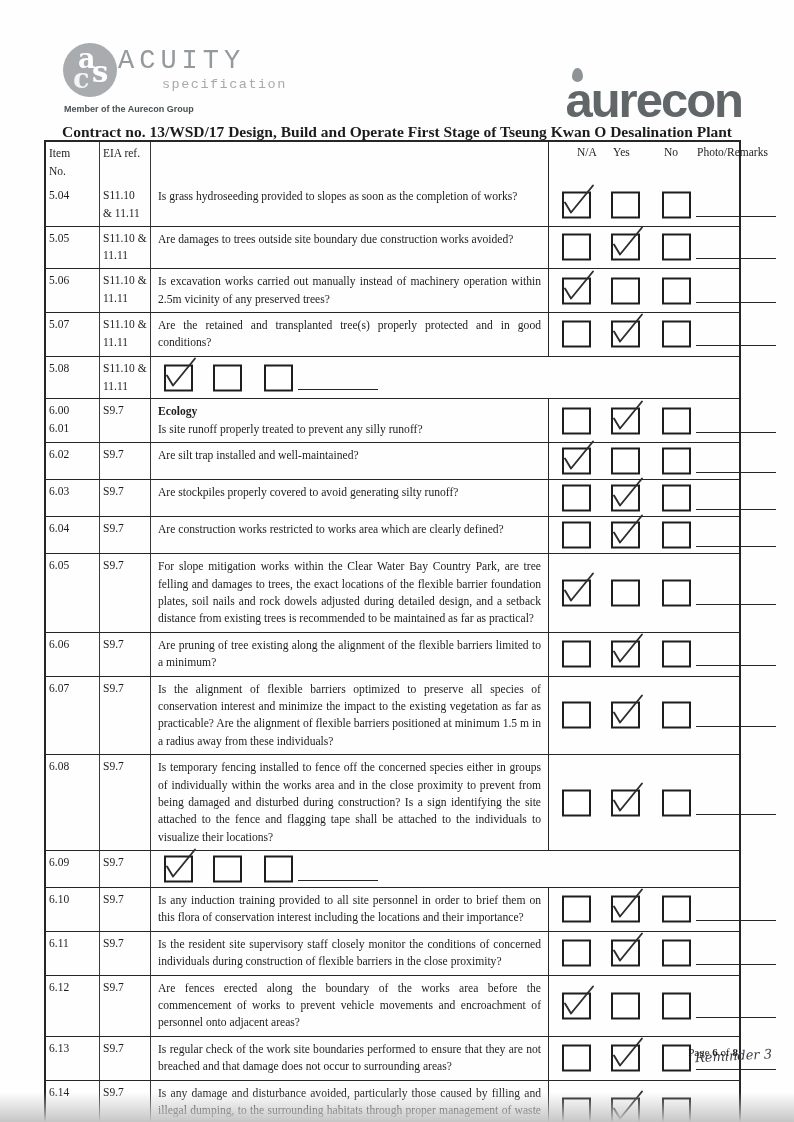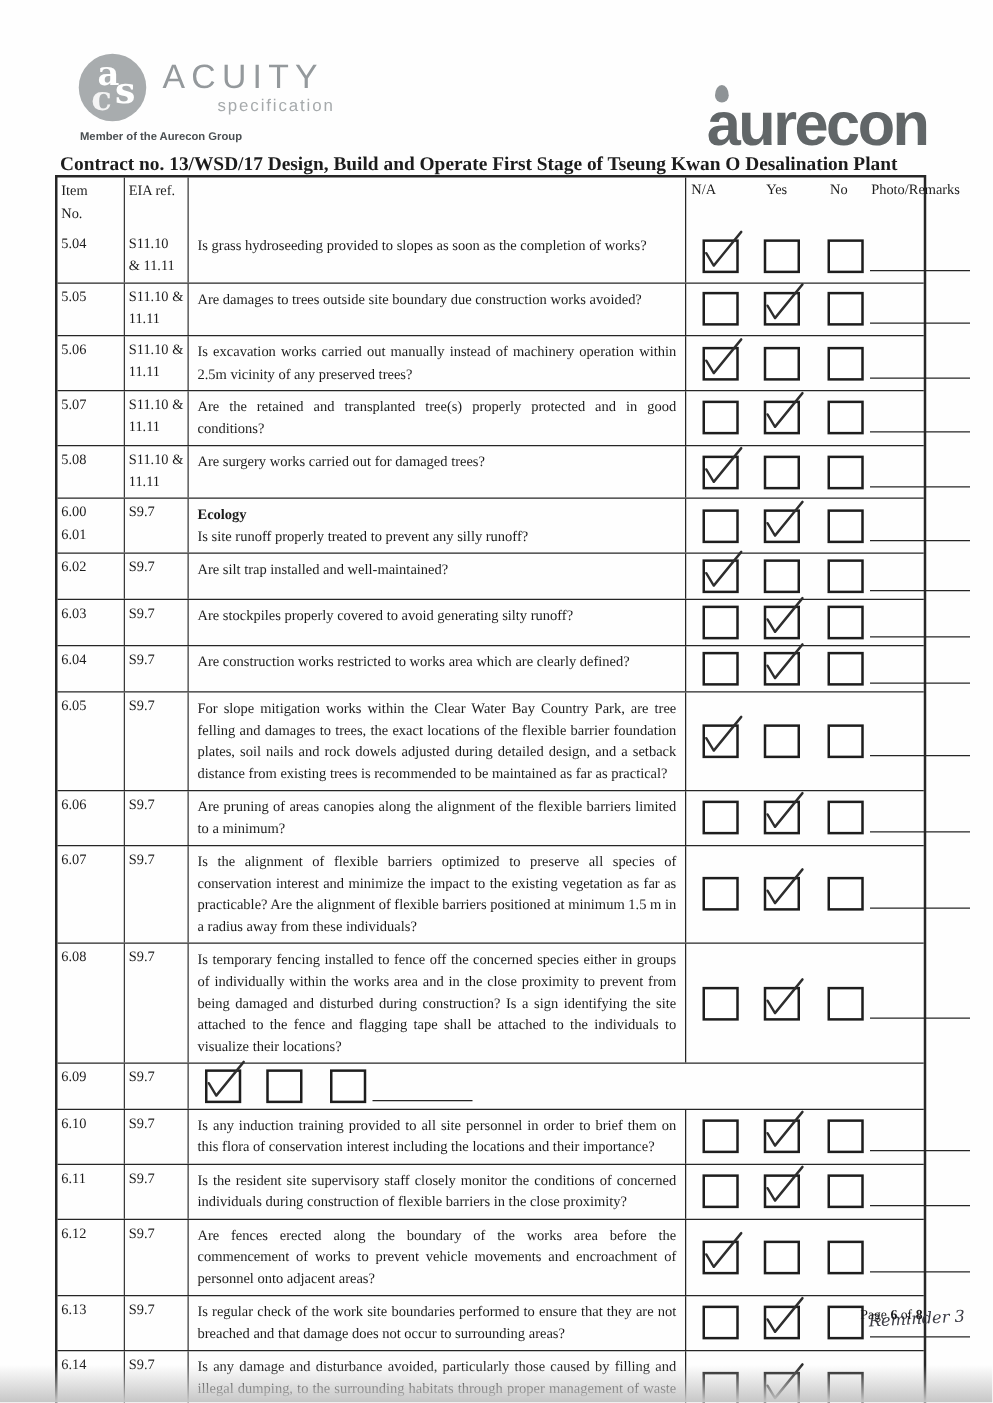--- a/index.html
+++ b/index.html
@@ -5,48 +5,48 @@
   html,body{margin:0;padding:0;}
   body{
     width:794px;height:1122px;position:relative;overflow:hidden;
     background:#fefefe;
     font-family:"Liberation Serif",serif;color:#1c1c1c;
   }
   
   .logo-acuity{position:absolute;left:62px;top:42px;width:300px;}
   .acuity-row{display:flex;align-items:center;}
   .acuity-mono{width:56px;height:56px;flex:0 0 56px;}
-  .acuity-text{margin-left:12px;font-family:Liberation Sans, sans-serif;}
+  .acuity-text{font-family:Liberation Mono, monospace;}
   .acuity-name{font-size:27px;letter-spacing:5px;color:#94999c;font-weight:500;line-height:1;}
   .acuity-tag{font-size:13.5px;letter-spacing:1.5px;color:#a6aaac;margin:2px 0 0 44px;}
   .acuity-member{font-family:"Liberation Sans",sans-serif;font-size:9px;font-weight:bold;color:#4a4f52;margin:6px 0 0 2px;}
   .logo-aurecon{position:absolute;right:52px;top:48px;font-family:"Liberation Sans",sans-serif;}
   .aurecon-word{position:relative;font-size:49px;font-weight:bold;letter-spacing:-2px;color:#616668;line-height:1;margin-top:28px;}
   .aurecon-drop{position:absolute;left:7px;top:-8px;width:11px;height:14px;background:#8e9396;
     border-radius:50% 50% 50% 50% / 60% 60% 40% 40%;}
   
-  .doc-title{position:absolute;left:26px;top:123px;width:714px;text-align:center;
+  .doc-title{position:absolute;left:40px;top:123px;width:714px;text-align:center;
     font-size:15.5px;font-weight:bold;}
   
   .checklist{position:absolute;left:44px;top:140px;width:693px;border:2px solid #262626;
     border-collapse:collapse;}
   .trow{display:flex;border-top:1.8px solid #262626;min-height:36px;}
   .trow:first-child{border-top:none;}
   .c-item{flex:0 0 32px;border-right:1.4px solid #3a3a3a;padding:3px 18px 3px 3px;
     font-size:11.5px;white-space:pre-line;line-height:1.55;}
   .c-eia{flex:0 0 46px;border-right:1.4px solid #3a3a3a;padding:3px 1px 3px 3px;
     font-size:11.5px;white-space:pre-line;line-height:1.55;}
   .c-q{flex:0 0 383px;border-right:1.8px solid #262626;padding:4px 7px;
     font-size:11.6px;line-height:1.5;text-align:justify;}
   .q-heading{font-weight:bold;text-align:left;}
   .c-ans{flex:1 1 auto;position:relative;}
   .hdr{min-height:42px;}
   .hdr .c-item{display:flex;flex-direction:column;justify-content:space-between;font-size:11.5px;}
   .hdr .c-ans .hlabel{position:absolute;top:4px;font-size:11.5px;}
-  .hl-na{left:4px;} .hl-yes{left:64px;} .hl-no{left:115px;} .hl-rem{left:148px;}
+  .hl-na{left:28px;} .hl-yes{left:64px;} .hl-no{left:115px;} .hl-rem{left:148px;}
   
   .cbx{position:absolute;top:50%;transform:translateY(-50%);width:25px;height:23px;
     border:2.6px solid #1e1e1e;background:#fff;}
   .cbx-na{left:13px;} .cbx-yes{left:62px;} .cbx-no{left:113px;}
   .tick{position:absolute;left:-5px;top:-11px;width:38px;height:36px;overflow:visible;}
   .remark-line{position:absolute;left:147px;width:80px;top:50%;margin-top:11px;
     border-bottom:1.8px solid #262626;height:0;}
   .remark-text{position:absolute;left:146px;top:50%;margin-top:-10px;width:86px;
     font-family:"DejaVu Serif",serif;font-style:italic;font-size:13px;color:#3c3c45;
     transform:rotate(-3deg);white-space:nowrap;}
@@ -199,24 +199,20 @@
       </span>
 
       <span class="remark-line"></span>
     </div>
   </div>
 
   <div class="trow">
     <div class="c-item">5.08</div>
     <div class="c-eia">S11.10 &amp;
 11.11</div>
-    <div class="c-q">
-
-      <div>Are surgery works carried out for damaged trees?</div>
-    </div>
     <div class="c-ans">
       <span class="cbx cbx-na">
         <svg class="tick tick-na" viewBox="0 0 38 36">
           <path d="M6 20 L12 30 L34 3" fill="none" stroke="#2e2e2e" stroke-width="1.9" stroke-linecap="round" stroke-linejoin="round"></path>
         </svg>
       </span>
       <span class="cbx cbx-yes">
         
       </span>
       <span class="cbx cbx-no">
@@ -346,21 +342,21 @@
 
       <span class="remark-line"></span>
     </div>
   </div>
 
   <div class="trow">
     <div class="c-item">6.06</div>
     <div class="c-eia">S9.7</div>
     <div class="c-q">
 
-      <div>Are pruning of areas canopies along the alignment of the flexible barriers limited to a minimum?</div>
+      <div>Are pruning of tree existing along the alignment of the flexible barriers limited to a minimum?</div>
     </div>
     <div class="c-ans">
       <span class="cbx cbx-na">
         
       </span>
       <span class="cbx cbx-yes">
         <svg class="tick tick-yes" viewBox="0 0 38 36">
           <path d="M6 20 L12 30 L34 3" fill="none" stroke="#2e2e2e" stroke-width="1.9" stroke-linecap="round" stroke-linejoin="round"></path>
         </svg>
       </span>

